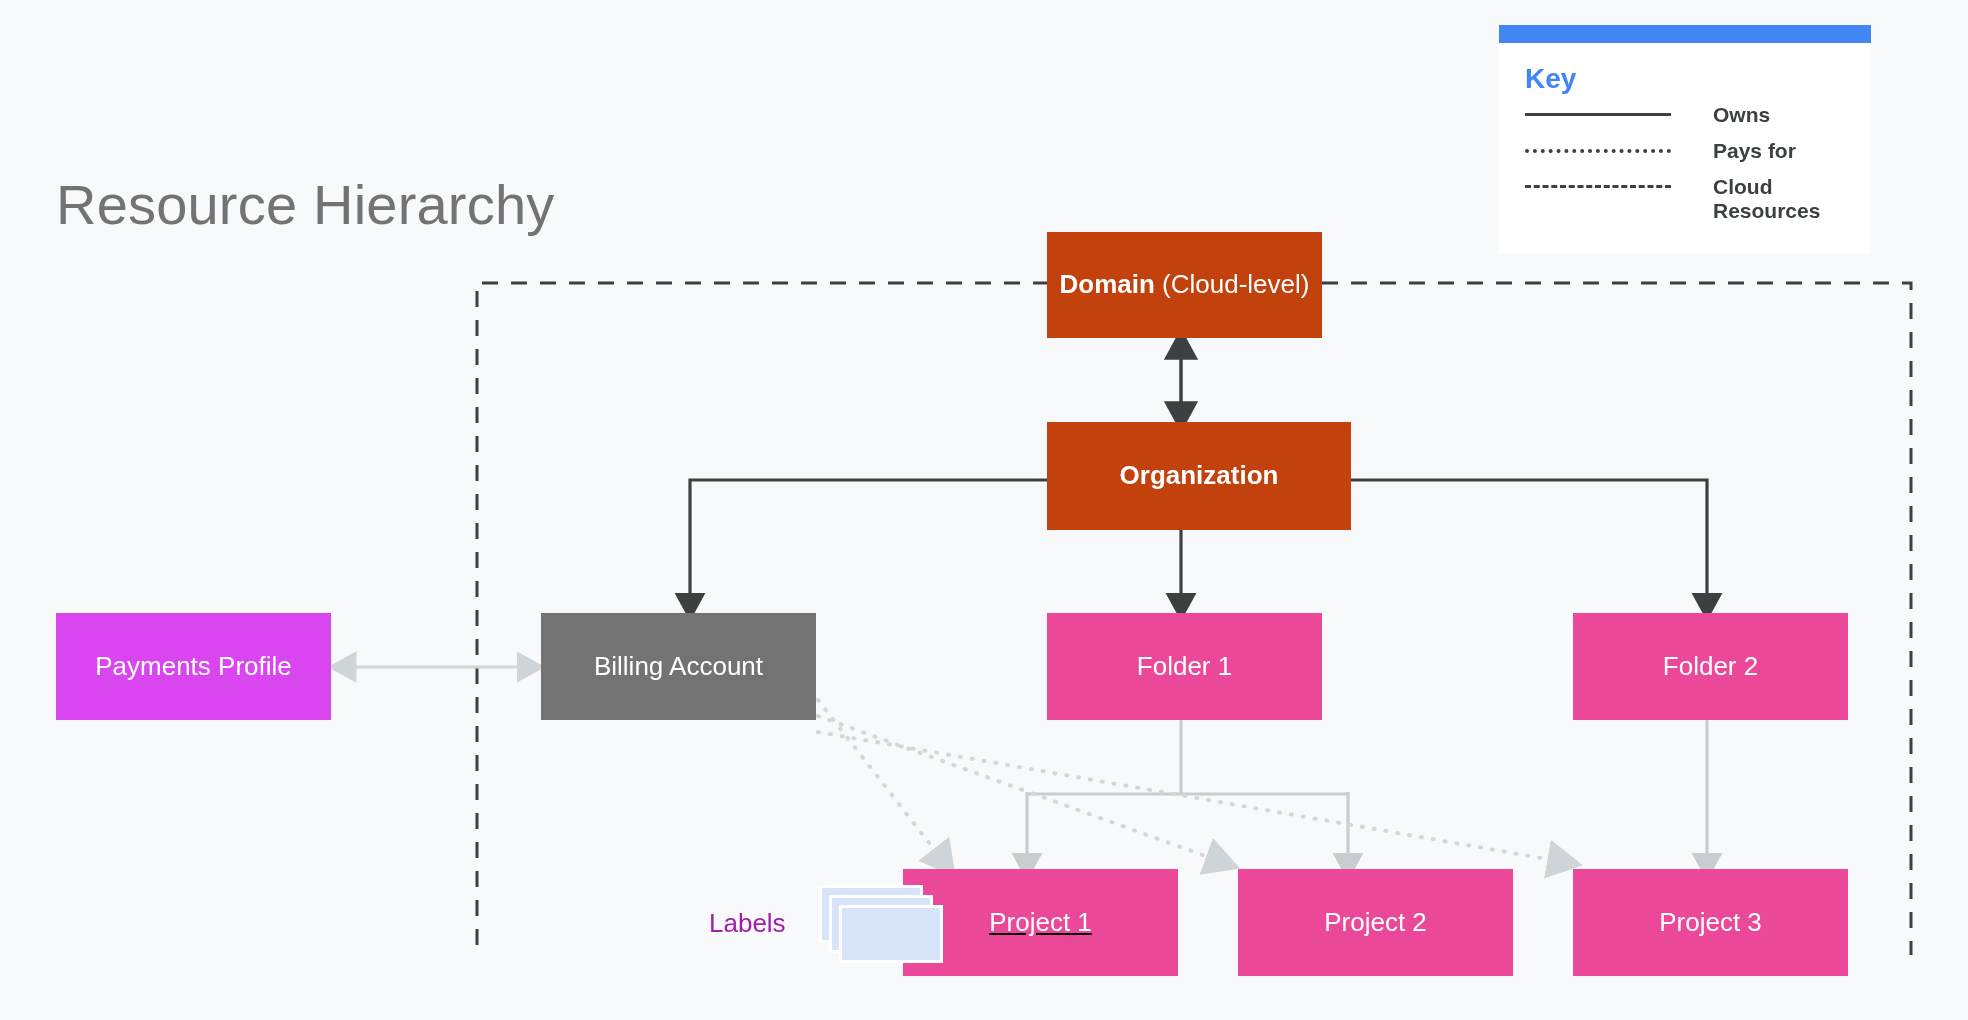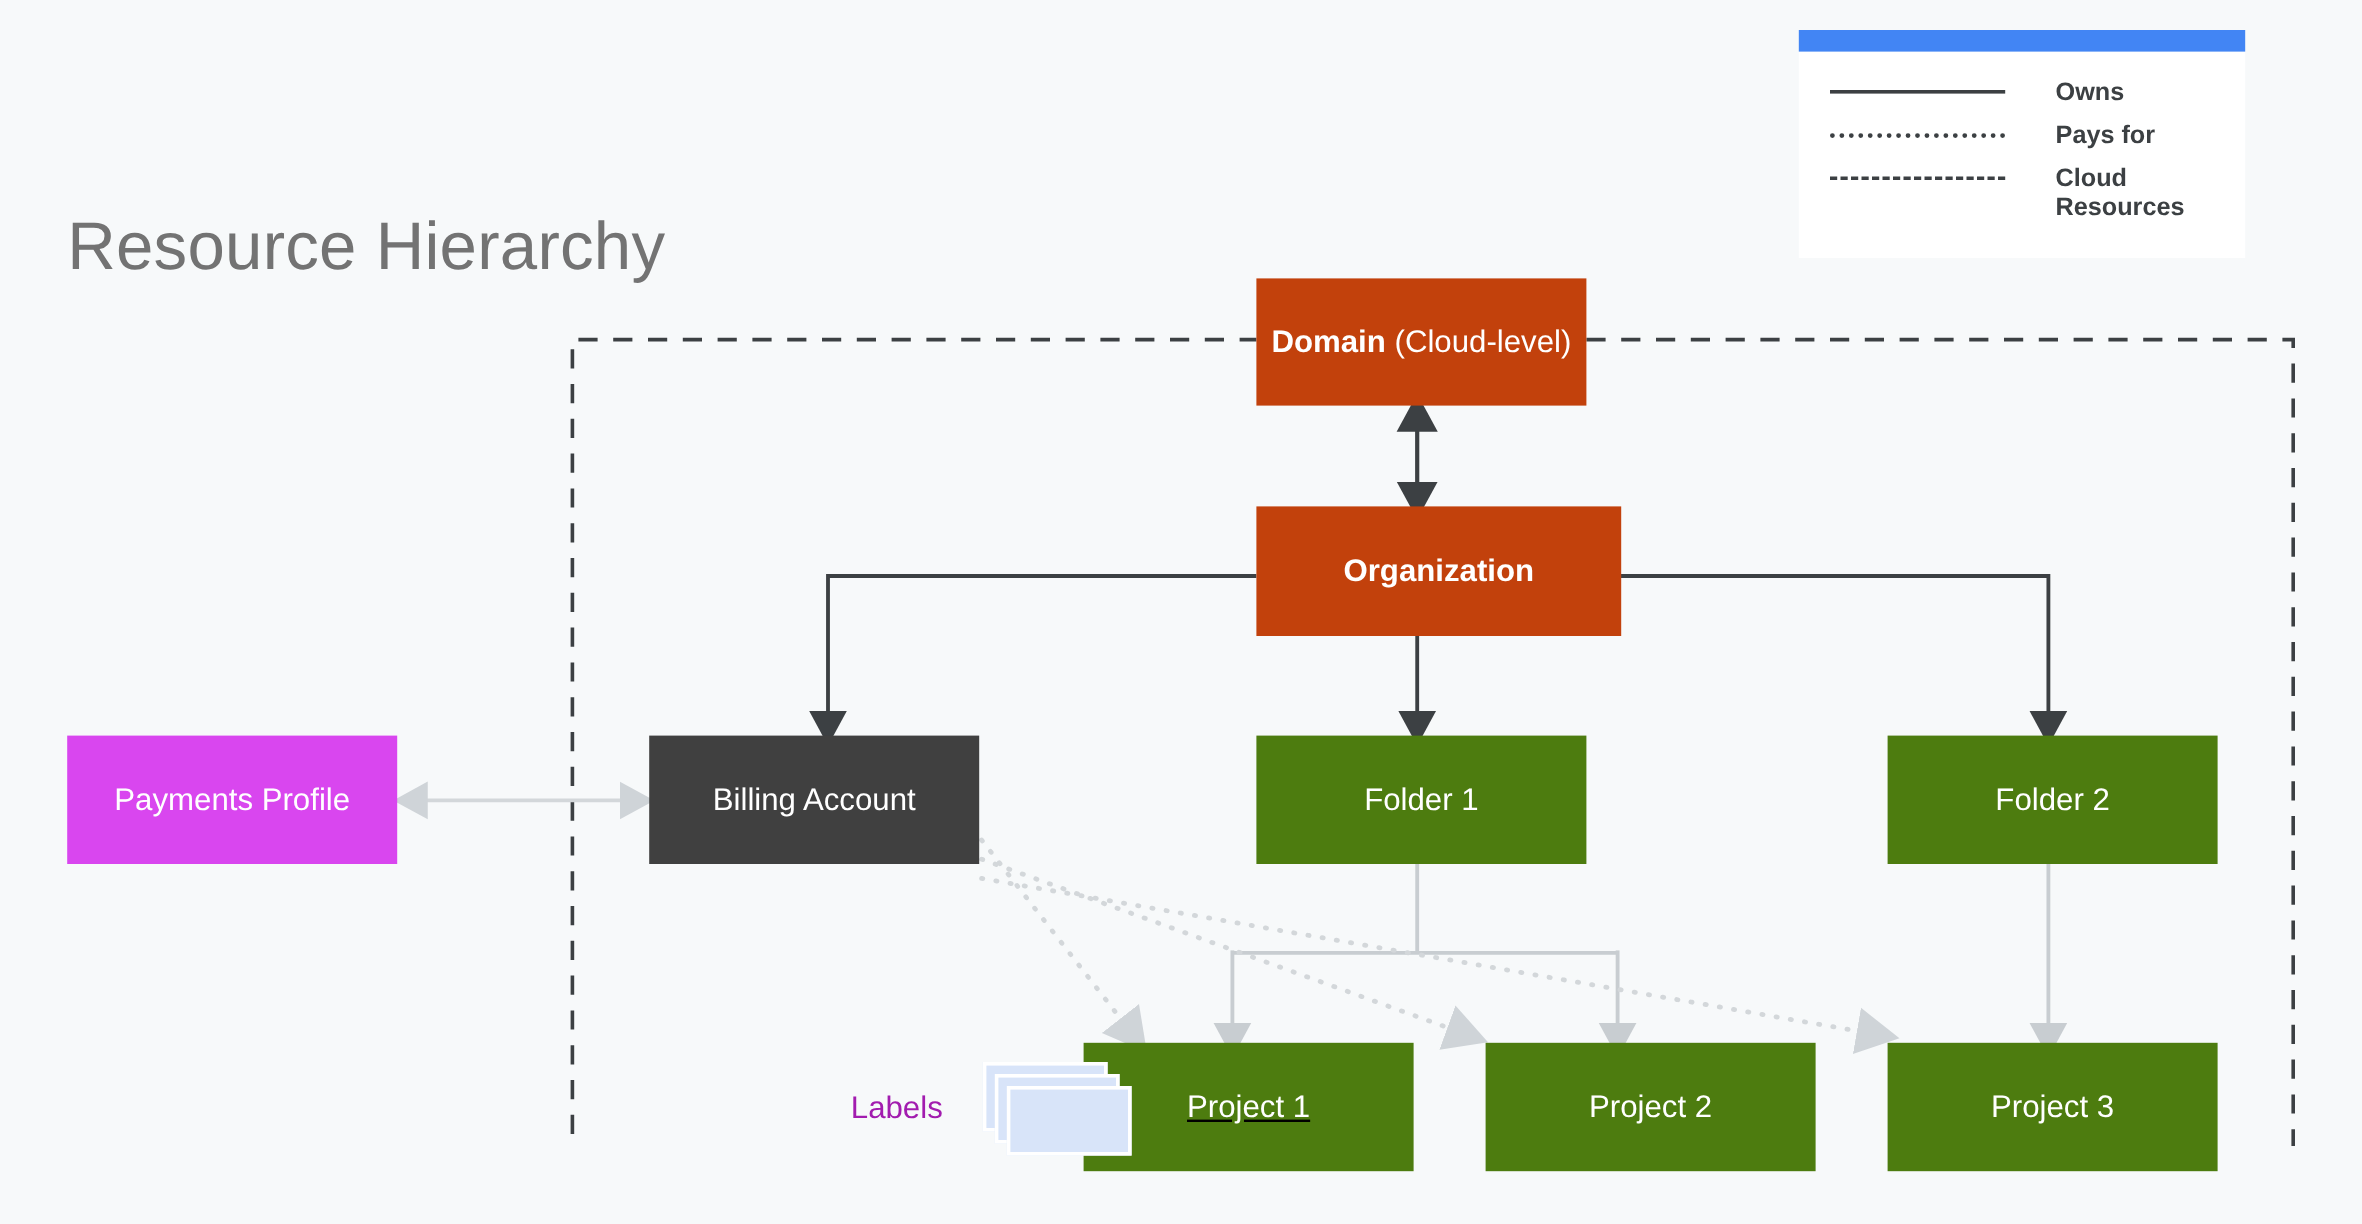--- a/index.html
+++ b/index.html
@@ -59,22 +59,22 @@
   .node.red .node-label {
     color: #ffffff;
     font-weight: 700;
     font-size: 26px;
   }
   .node.red .node-label .light {
     font-weight: 400;
   }
 
   .node.cream { background: #d946ef; }
-  .node.green { background: #404040; }
-  .node.blue  { background: #4d7c0f; }
+  .node.green { background: #737373; }
+  .node.blue  { background: #ec4899; }
 
   .node.cream .node-label,
   .node.green .node-label,
   .node.blue .node-label {
     color: #ffffff;
     font-weight: 400;
     font-size: 26px;
   }
 
   
@@ -251,20 +251,21 @@
   <div class="labels-text" style="left:709px; top:908px;">Labels</div>
   <div class="labels-stack" style="left:819px; top:885px;">
     <div class="card c1"></div>
     <div class="card c2"></div>
     <div class="card c3"></div>
   </div>
 
   <div class="legend">
     <div class="legend-topbar"></div>
     <div class="legend-body">
+      <div class="legend-key">Key</div>
       <div class="legend-rows">
         <div class="legend-row">
           <span class="legend-swatch solid"></span>
           <span class="legend-row-label">Owns</span>
         </div>
         <div class="legend-row">
           <span class="legend-swatch dotted"></span>
           <span class="legend-row-label">Pays for</span>
         </div>
         <div class="legend-row">

